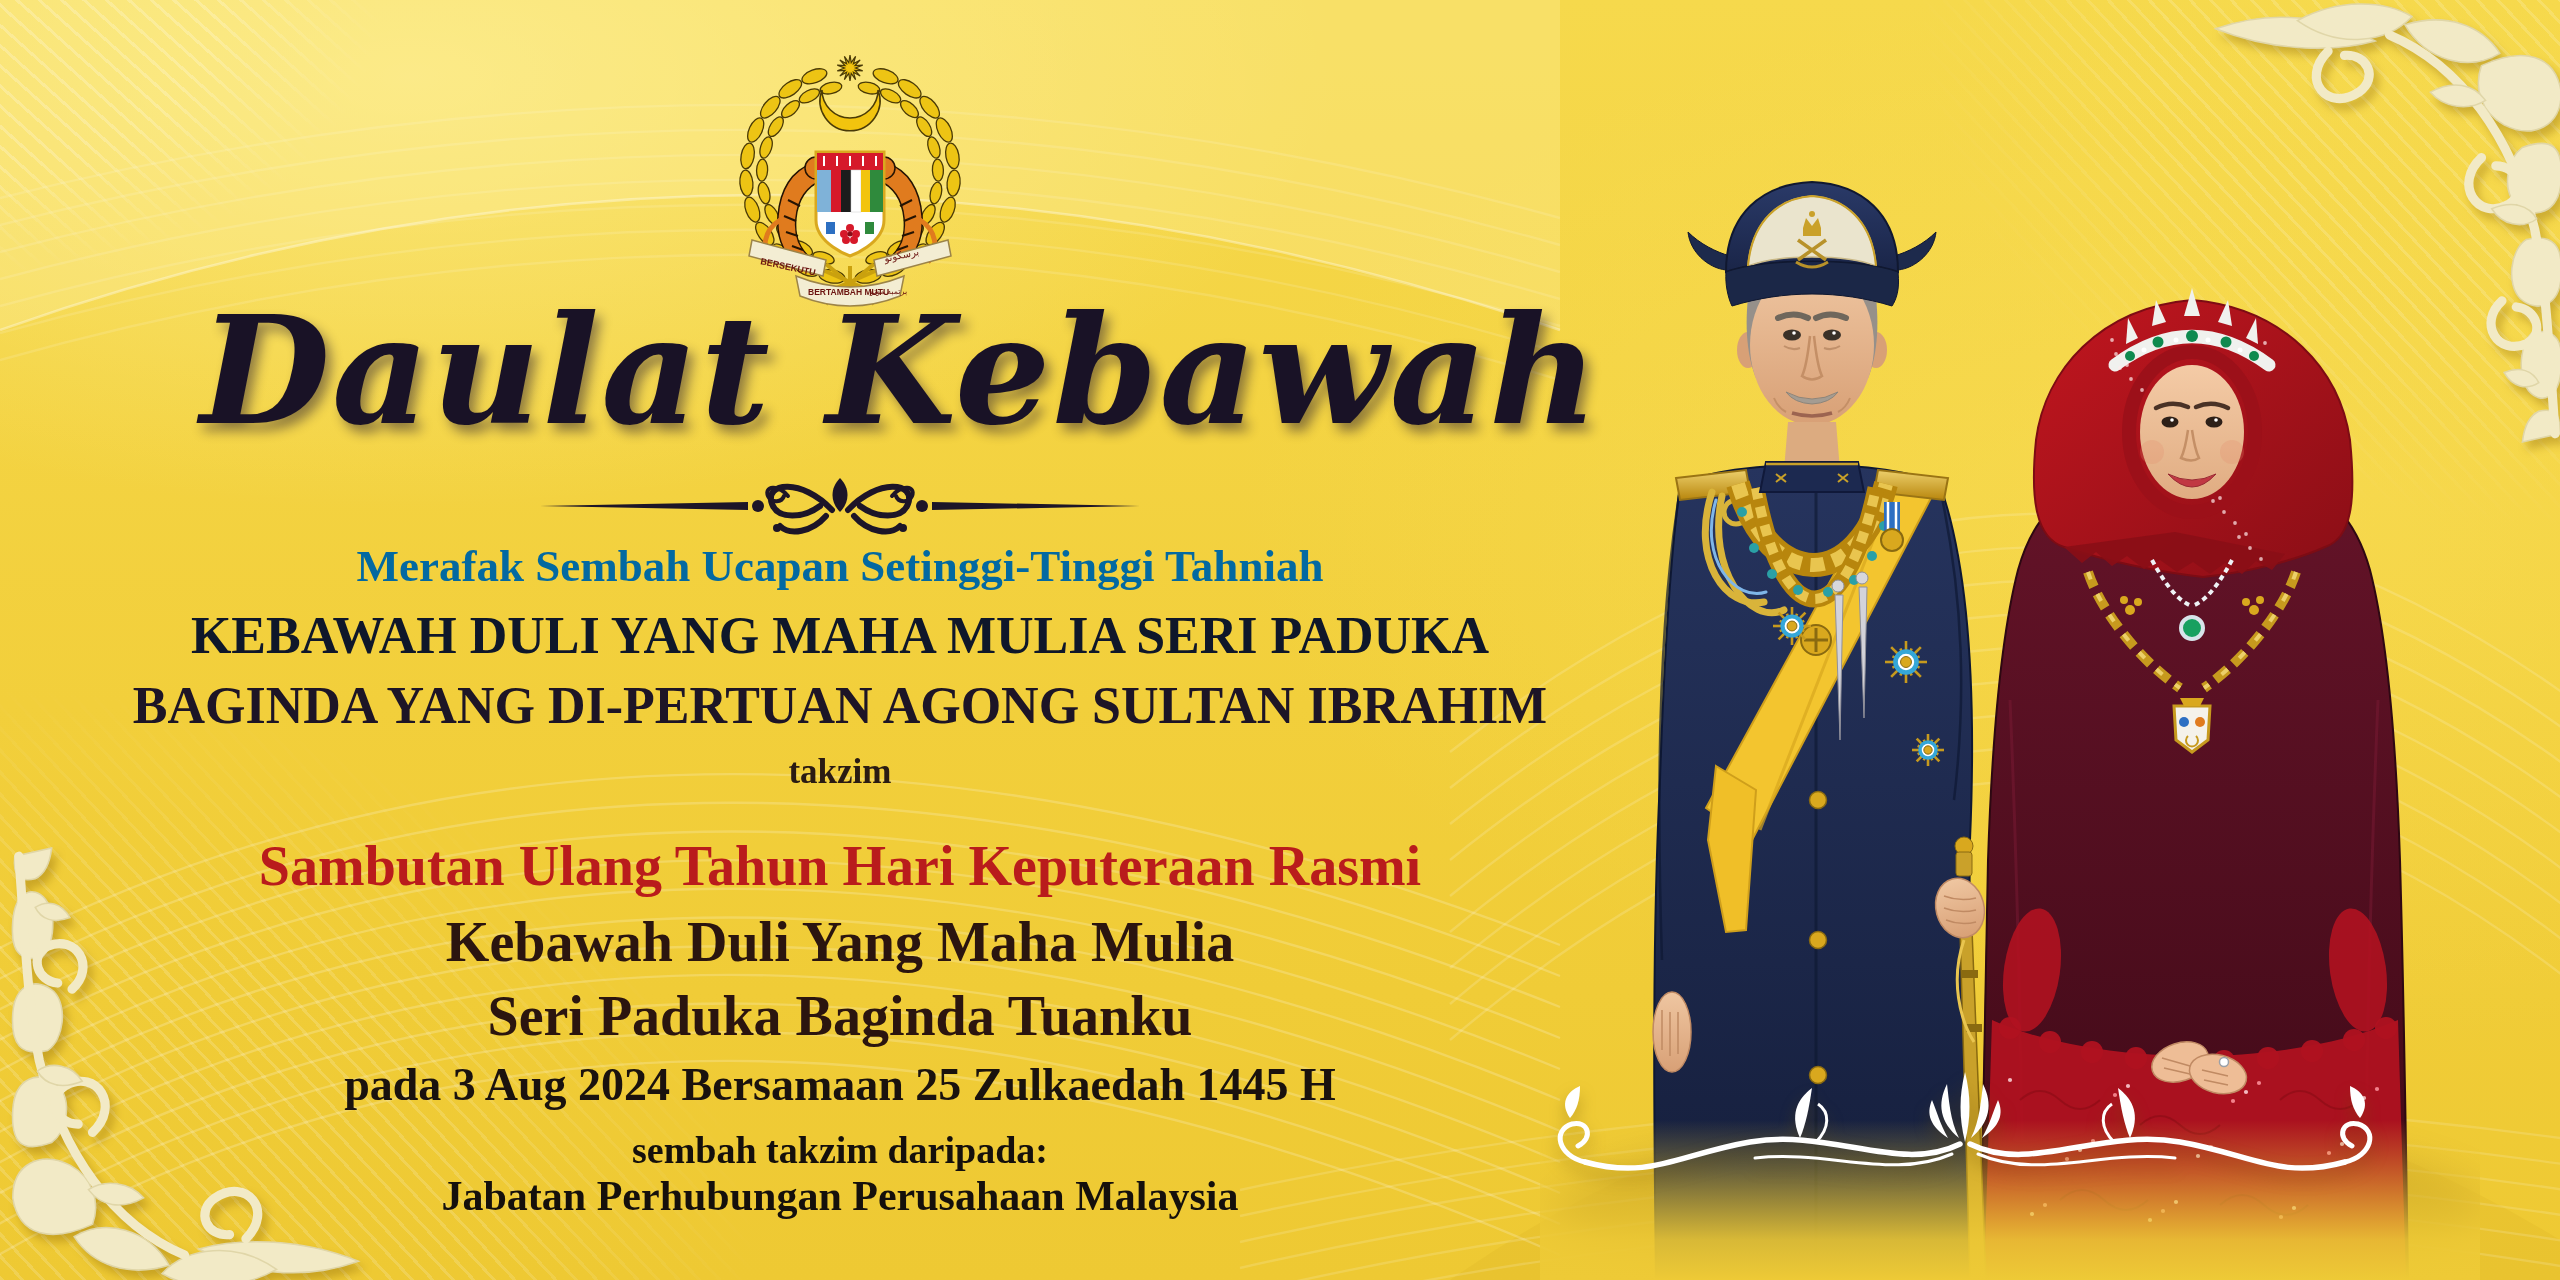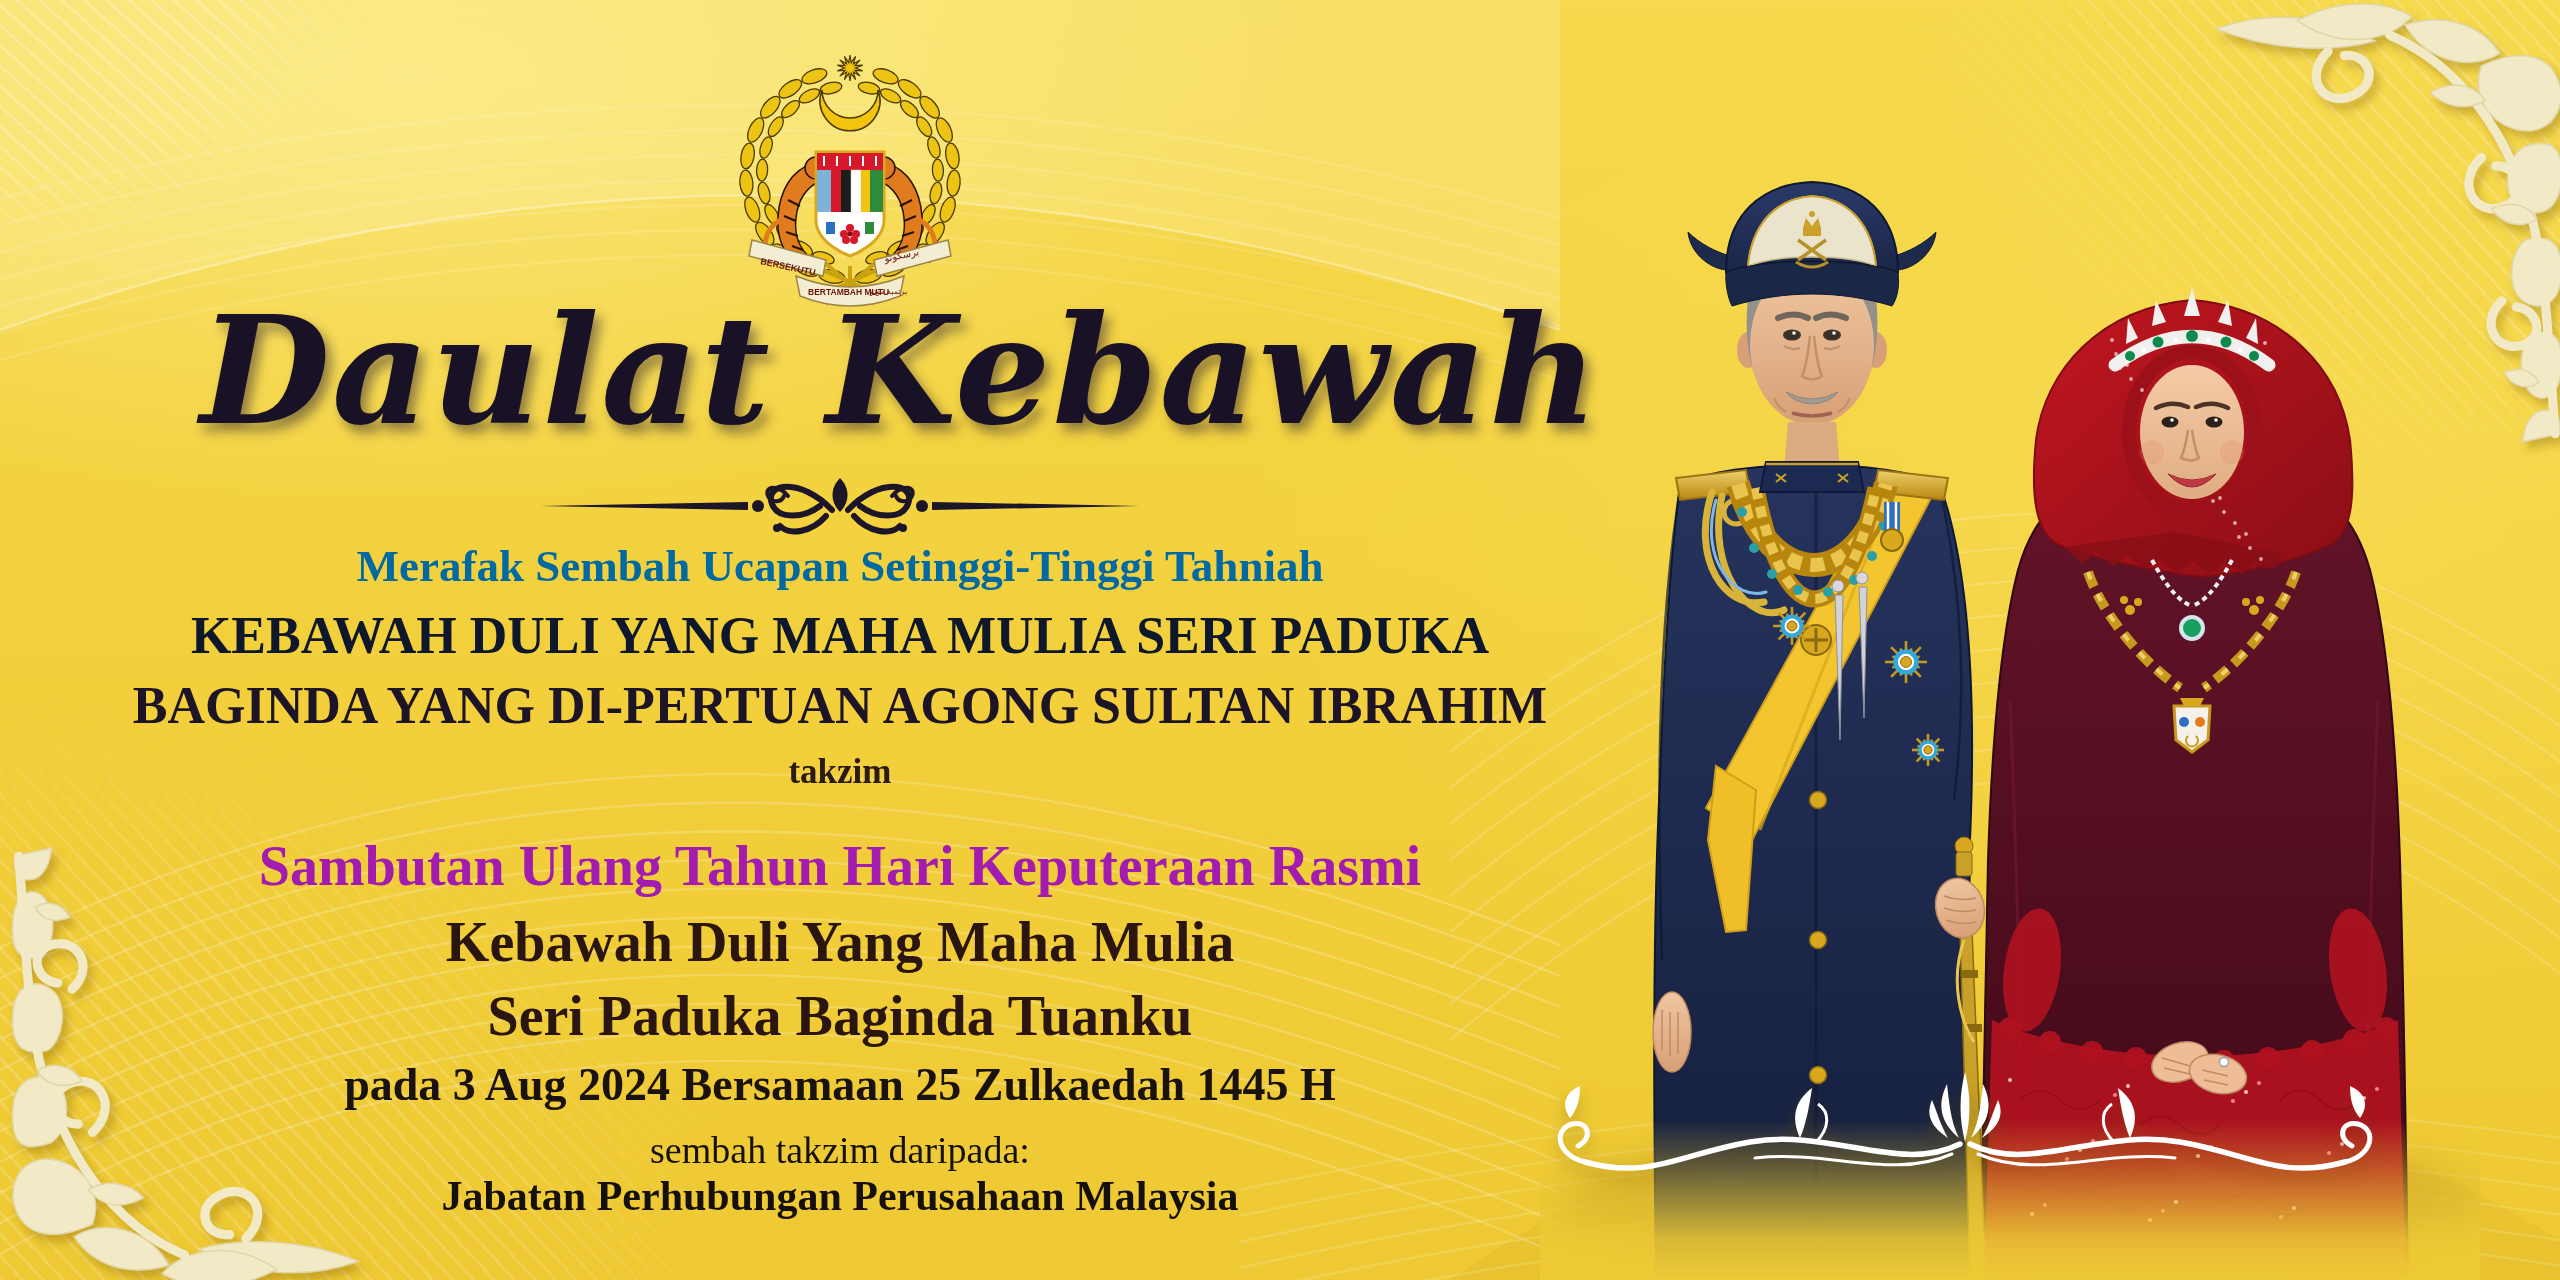--- a/index.html
+++ b/index.html
@@ -35,25 +35,25 @@
   
   .txt{position:absolute;text-align:center;white-space:nowrap;}
   #title{left:200px;top:292px;width:1280px;font-family:"DejaVu Serif", serif;
     font-style:italic;font-weight:bold;font-size:150px;line-height:1.05;color:#191226;
     letter-spacing:2px;text-shadow:6px 8px 12px rgba(25,15,45,.45);}
   #title-divider{left:530px;top:462px;width:620px;height:86px;}
   #greeting{left:200px;top:540px;width:1280px;font-size:45px;font-weight:600;color:#0369a1;}
   #royal1{left:100px;top:606px;width:1480px;font-size:52px;font-weight:bold;color:#0f172a;}
   #royal2{left:100px;top:676px;width:1480px;font-size:52px;font-weight:bold;color:#1d1526;}
   #conj{left:200px;top:752px;width:1280px;font-size:35px;font-weight:600;color:#2a1b13;}
-  #occ1{left:150px;top:834px;width:1380px;font-size:56px;font-weight:600;color:#a21caf;}
+  #occ1{left:150px;top:834px;width:1380px;font-size:56px;font-weight:600;color:#b91c1c;}
   #occ2{left:150px;top:910px;width:1380px;font-size:56px;font-weight:600;color:#2b150f;}
   #occ3{left:150px;top:984px;width:1380px;font-size:56px;font-weight:600;color:#2b150f;}
   #dateline{left:150px;top:1058px;width:1380px;font-size:46px;font-weight:bold;color:#1a120e;}
-  #sender-label{left:200px;top:1128px;width:1280px;font-size:38px;font-weight:normal;color:#15100c;}
+  #sender-label{left:200px;top:1128px;width:1280px;font-size:38px;font-weight:bold;color:#15100c;}
   #sender-name{left:200px;top:1172px;width:1280px;font-size:42px;font-weight:bold;color:#15100c;}
   
   #couple{left:1540px;top:140px;width:940px;height:1140px;}
   #photo-divider{left:1500px;top:1060px;width:930px;height:150px;
     filter:drop-shadow(0 8px 8px rgba(110,80,0,.35));}
   svg text{font-family:"Liberation Sans", sans-serif;}
 </style>
 </head>
 <body>
 

